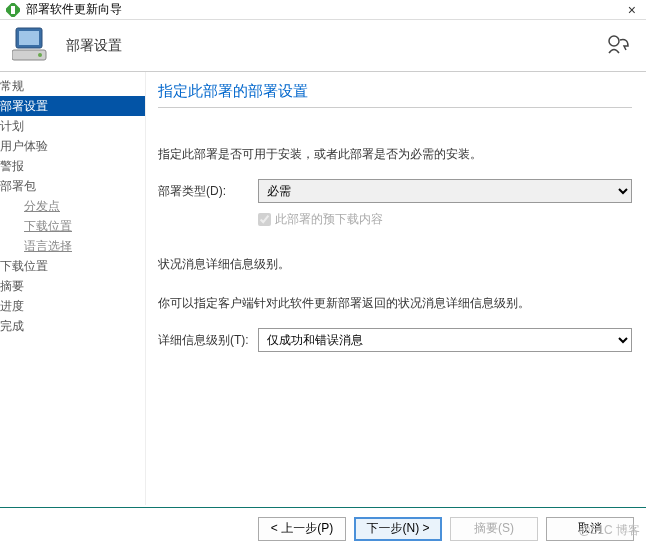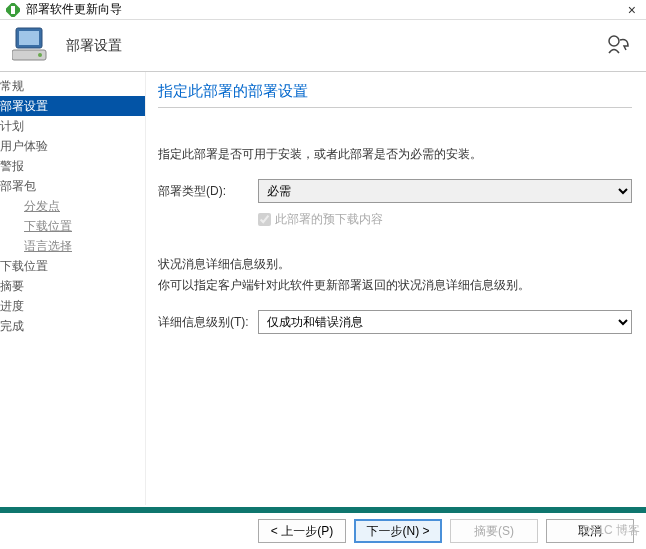--- a/index.html
+++ b/index.html
@@ -67,21 +67,21 @@
   border: 1px solid #999;
   padding: 0 4px;
 }
 .form-row select.white { background: #fff; }
 .check-row { margin-left: 100px; margin-bottom: 4px; font-size: 12px; display: flex; align-items: center; gap: 4px; }
 .check-row input[type=checkbox] { width: 13px; height: 13px; }
 .check-row.disabled { color: #aaa; }
 .section-gap { height: 24px; }
 .footer {
   height: 42px;
-  border-top: 6px solid #0f766e;
+  border-top: 1px solid #0f766e;
   display: flex;
   align-items: center;
   justify-content: flex-end;
   gap: 8px;
   padding: 0 12px;
   background: #fff;
   position: absolute;
   bottom: 0; left: 0; right: 0;
 }
 .btn {
@@ -166,21 +166,21 @@
     </div>
 
 
     <div class="check-row disabled">
       <input type="checkbox" checked="" disabled="" style="">
       <span>此部署的预下载内容</span>
     </div>
 
     <div class="section-gap"></div>
 
-    <p class="para" style="margin-bottom:4px">状况消息详细信息级别。</p>
+    <p class="para" style="margin-bottom:22px">状况消息详细信息级别。</p>
     <p class="para">你可以指定客户端针对此软件更新部署返回的状况消息详细信息级别。</p>
 
     <div class="form-row">
       <span class="label">详细信息级别(T):</span>
       <select class="white">
         <option>仅成功和错误消息</option>
       </select>
     </div>
   </div>
 </div>

